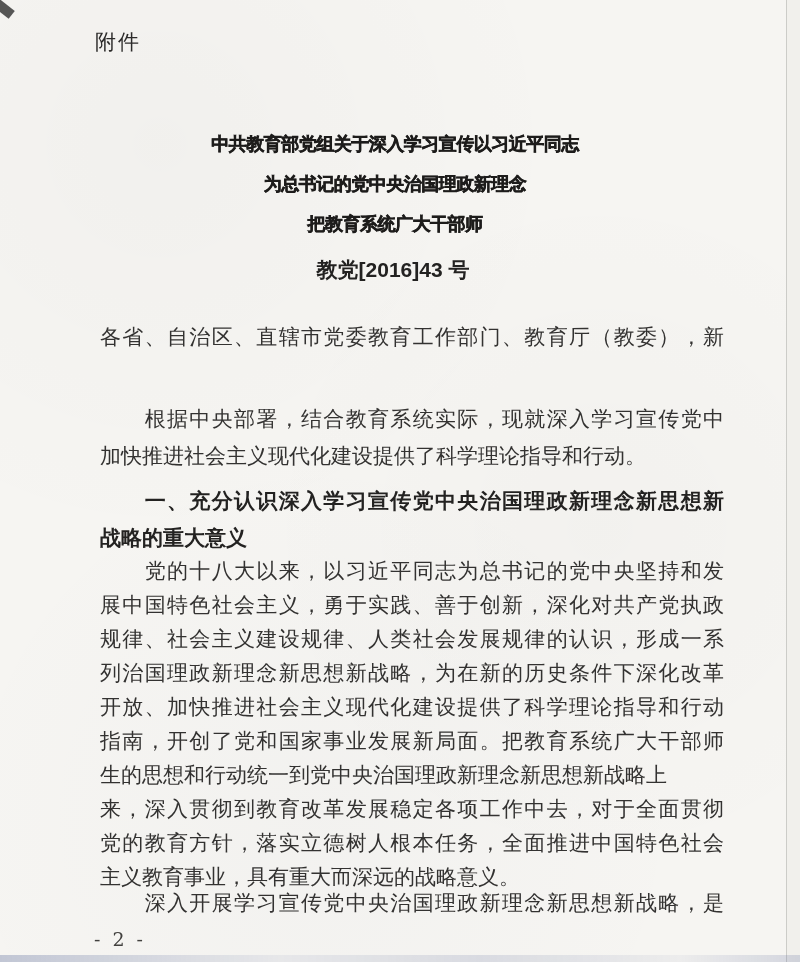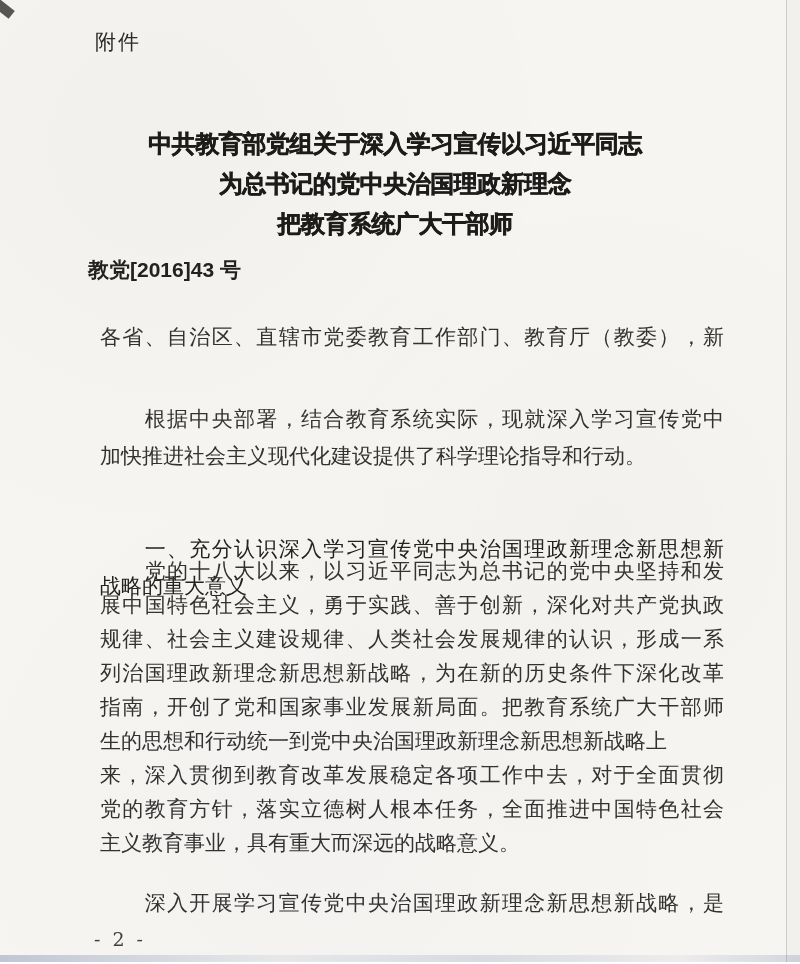--- a/index.html
+++ b/index.html
@@ -69,49 +69,48 @@
     font-size: 21px;
     letter-spacing: 2px;
     color: #2c2b2a;
   }
   .title {
     position: absolute;
     top: 124px;
     left: 80px;
     width: 630px;
     text-align: center;
-    font-size: 24px;
+    font-size: 18px;
     font-weight: 800;
     line-height: 40px;
     letter-spacing: -0.5px;
     color: #1d1c1b;
     -webkit-text-stroke: 0.5px #1d1c1b;
   }
   .doc-number {
     position: absolute;
     top: 256px;
     left: 88px;
     width: 610px;
-    text-align: left;
+    text-align: center;
     font-size: 21px;
     font-weight: 700;
     color: #232221;
   }
   .para {
     position: absolute;
     left: 100px;
     width: 624px;
     font-size: 21px;
     line-height: 37px;
     color: #333231;
   }
   .para.bold {
-    font-weight: 400;
+    font-weight: 700;
     color: #232221;
-    margin-top: 48px;
   }
   .line {
     text-align: left;
     white-space: nowrap;
   }
   .line.full {
     white-space: normal;
     text-align: justify;
     text-align-last: justify;
   }
@@ -160,20 +159,21 @@
       </div>
       <div class="para para-section-heading bold">
         <div class="line full">　　一、充分认识深入学习宣传党中央治国理政新理念新思想新</div>
         <div class="line">战略的重大意义</div>
       </div>
       <div class="para para-significance">
         <div class="line full">　　党的十八大以来，以习近平同志为总书记的党中央坚持和发</div>
         <div class="line full">展中国特色社会主义，勇于实践、善于创新，深化对共产党执政</div>
         <div class="line full">规律、社会主义建设规律、人类社会发展规律的认识，形成一系</div>
         <div class="line full">列治国理政新理念新思想新战略，为在新的历史条件下深化改革</div>
+        <div class="line full">开放、加快推进社会主义现代化建设提供了科学理论指导和行动</div>
         <div class="line full">指南，开创了党和国家事业发展新局面。把教育系统广大干部师</div>
         <div class="line">生的思想和行动统一到党中央治国理政新理念新思想新战略上</div>
         <div class="line full">来，深入贯彻到教育改革发展稳定各项工作中去，对于全面贯彻</div>
         <div class="line full">党的教育方针，落实立德树人根本任务，全面推进中国特色社会</div>
         <div class="line">主义教育事业，具有重大而深远的战略意义。</div>
       </div>
       <div class="para para-carry-importance">
         <div class="line full">　　深入开展学习宣传党中央治国理政新理念新思想新战略，是</div>
       </div>
     </div>

